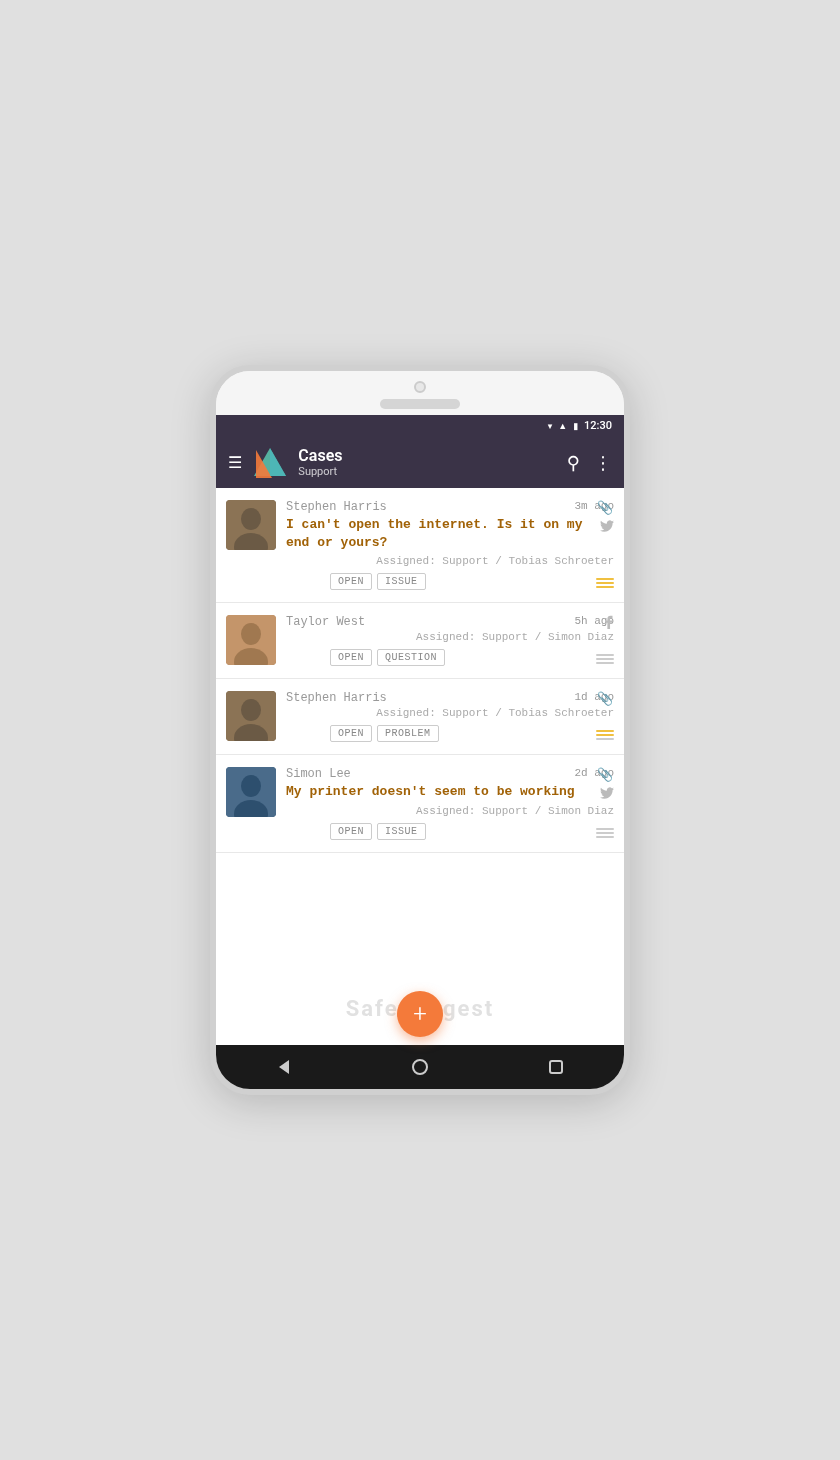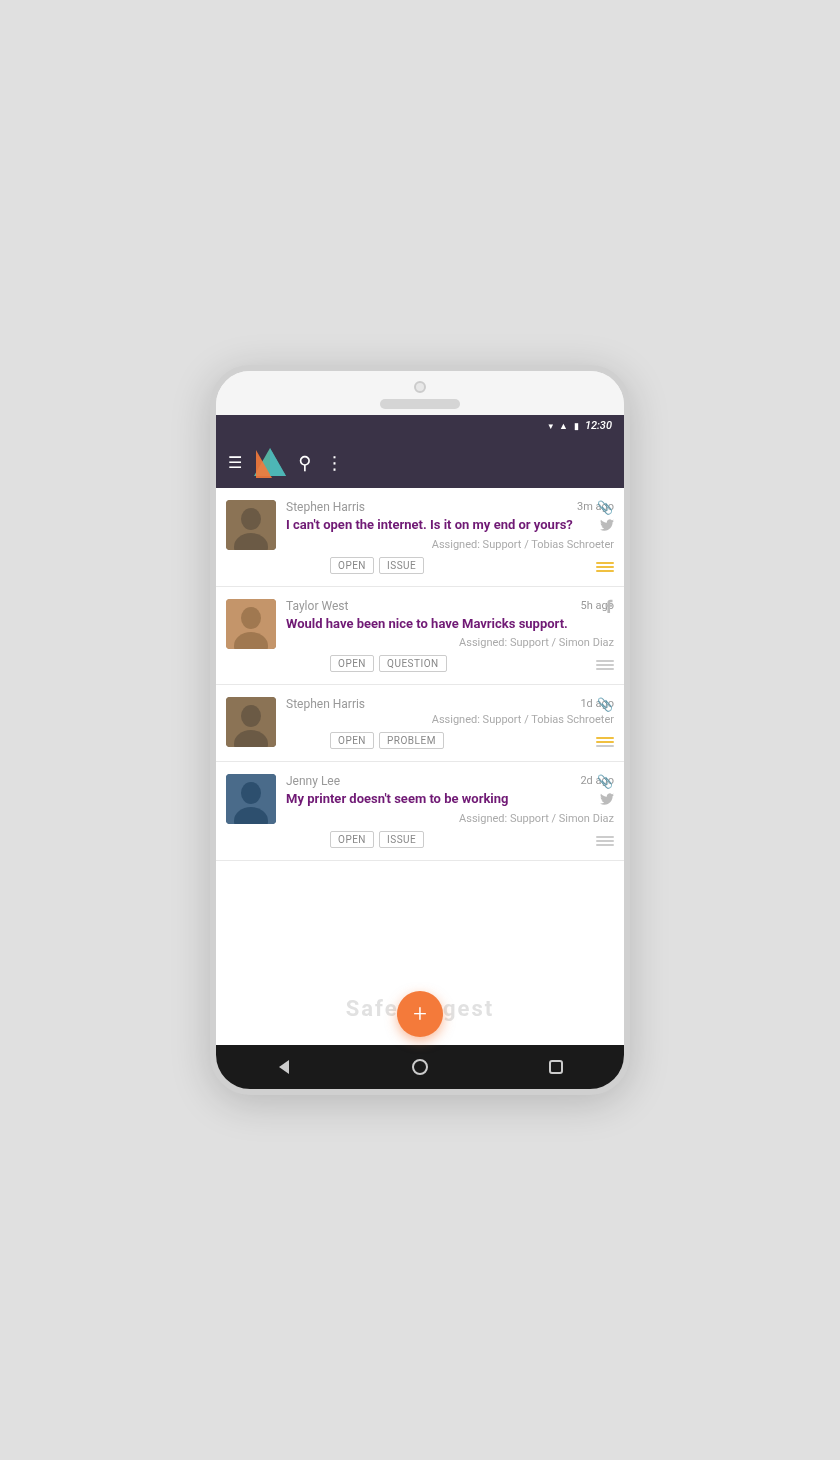--- a/index.html
+++ b/index.html
@@ -69,21 +69,20 @@
 
     .status-icon {
       color: white;
       font-size: 9px;
     }
 
     .status-time {
       color: white;
       font-size: 11px;
       font-weight: 500;
-      font-style: italic;
     }
 
     
     .app-bar {
       background: #3a3347;
       display: flex;
       align-items: center;
       padding: 8px 12px;
       gap: 10px;
     }
@@ -134,20 +133,21 @@
       overflow-y: auto;
       background: #fff;
     }
 
     .case-item {
       display: flex;
       padding: 12px 10px;
       border-bottom: 1px solid #e8e8e8;
       position: relative;
       background: #fff;
+      font-family: Liberation Mono, monospace;
     }
 
     .avatar {
       width: 50px;
       height: 50px;
       border-radius: 4px;
       flex-shrink: 0;
       overflow: hidden;
       margin-right: 10px;
       background: #ccc;
@@ -178,21 +178,21 @@
 
     .case-time {
       color: #999;
       font-size: 11px;
       flex-shrink: 0;
     }
 
     .case-title {
       font-size: 13px;
       font-weight: 700;
-      color: #701a75;
+      color: #a16207;
       line-height: 1.35;
       margin-bottom: 4px;
       padding-right: 28px;
     }
 
     .case-assigned {
       color: #aaa;
       font-size: 11px;
       margin-bottom: 6px;
       text-align: right;
@@ -331,20 +331,24 @@
 
     <div class="app-bar">
       <span class="hamburger-icon">☰</span>
 
       <svg class="app-logo" viewBox="0 0 36 36" xmlns="http://www.w3.org/2000/svg">
         <polygon points="18,4 34,32 2,32" fill="#5bc8af" opacity="0.85"></polygon>
         <polygon points="4,6 20,34 4,34" fill="#f47a3a" opacity="0.9"></polygon>
         <polygon points="18,4 34,32 18,32" fill="#4ab8c0" opacity="0.7"></polygon>
       </svg>
 
+      <div class="app-title-group">
+        <div class="app-title">Cases</div>
+        <div class="app-subtitle">Support</div>
+      </div>
 
       <div class="app-bar-actions">
         <span class="search-icon">⚲</span>
         <span class="more-icon">⋮</span>
       </div>
     </div>
 
     <div class="cases-list" id="cases-list">
     <div class="case-item">
     <div class="avatar avatar-stephen1"><svg width="50" height="50" viewBox="0 0 50 50" xmlns="http://www.w3.org/2000/svg">
@@ -382,21 +386,20 @@
     <div class="avatar avatar-taylor"><svg width="50" height="50" viewBox="0 0 50 50" xmlns="http://www.w3.org/2000/svg">
     <rect width="50" height="50" fill="#c4956a"></rect>
     <ellipse cx="25" cy="19" rx="10" ry="11" fill="#a07850"></ellipse>
     <ellipse cx="25" cy="47" rx="17" ry="14" fill="#a07850"></ellipse>
   </svg></div>
     <div class="case-body">
       <div class="case-header">
         <span class="case-author">Taylor West</span>
         <span class="case-time">5h ago</span>
       </div>
-      <div class="case-title">Would have been nice to have Mavricks support.</div>
       <div class="case-assigned">Assigned: Support / Simon Diaz</div>
       <div class="case-tags">
               <span class="tag">OPEN</span>
               <span class="tag">QUESTION</span>
             </div>
     </div>
     <div class="case-icons">
       <span class="channel-icon"><svg width="10" height="14" viewBox="0 0 10 20" fill="#bbb">
                 <path d="M6.5 20V11h3l.5-3H6.5V6c0-1 .3-1.5 1.7-1.5H10V1.1C9.5 1 8.3.9 7 .9 4.4.9 2.7 2.4 2.7 5.3V8H0v3h2.7v9H6.5z"></path>
               </svg></span>
@@ -440,21 +443,21 @@
           </div>
   </div>
         <div class="case-item">
     <div class="avatar avatar-jenny"><svg width="50" height="50" viewBox="0 0 50 50" xmlns="http://www.w3.org/2000/svg">
     <rect width="50" height="50" fill="#4a6b8a"></rect>
     <ellipse cx="25" cy="19" rx="10" ry="11" fill="#2d4f6e"></ellipse>
     <ellipse cx="25" cy="47" rx="17" ry="14" fill="#2d4f6e"></ellipse>
   </svg></div>
     <div class="case-body">
       <div class="case-header">
-        <span class="case-author">Jenny Lee</span>
+        <span class="case-author">Simon Lee</span>
         <span class="case-time">2d ago</span>
       </div>
       <div class="case-title">My printer doesn't seem to be working</div>
       <div class="case-assigned">Assigned: Support / Simon Diaz</div>
       <div class="case-tags">
               <span class="tag">OPEN</span>
               <span class="tag">ISSUE</span>
             </div>
     </div>
     <div class="case-icons">

